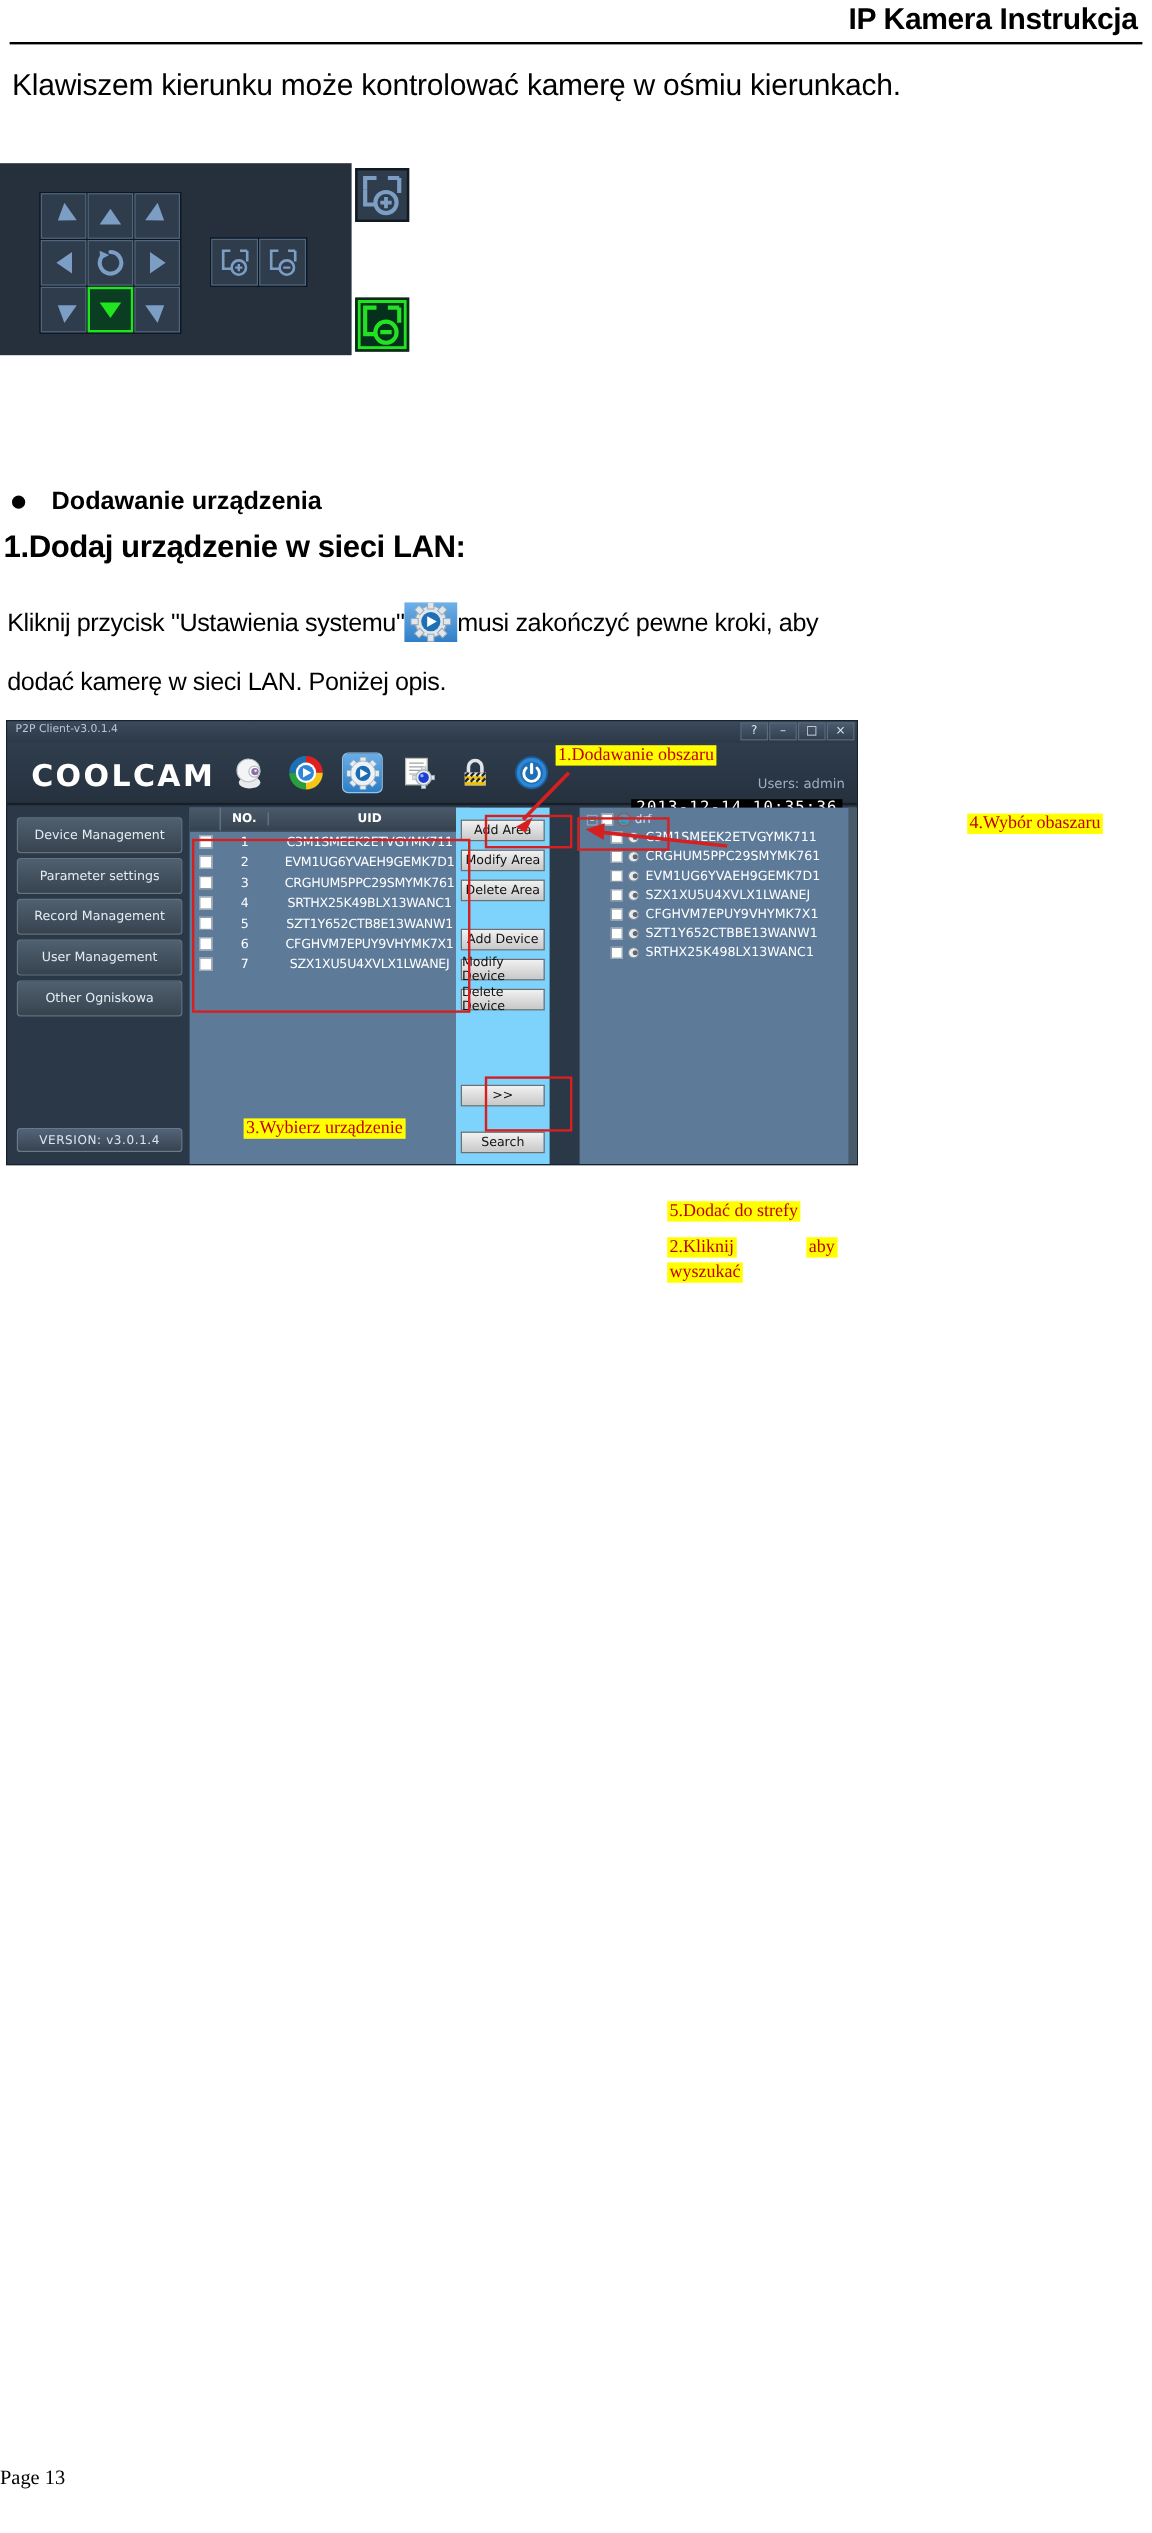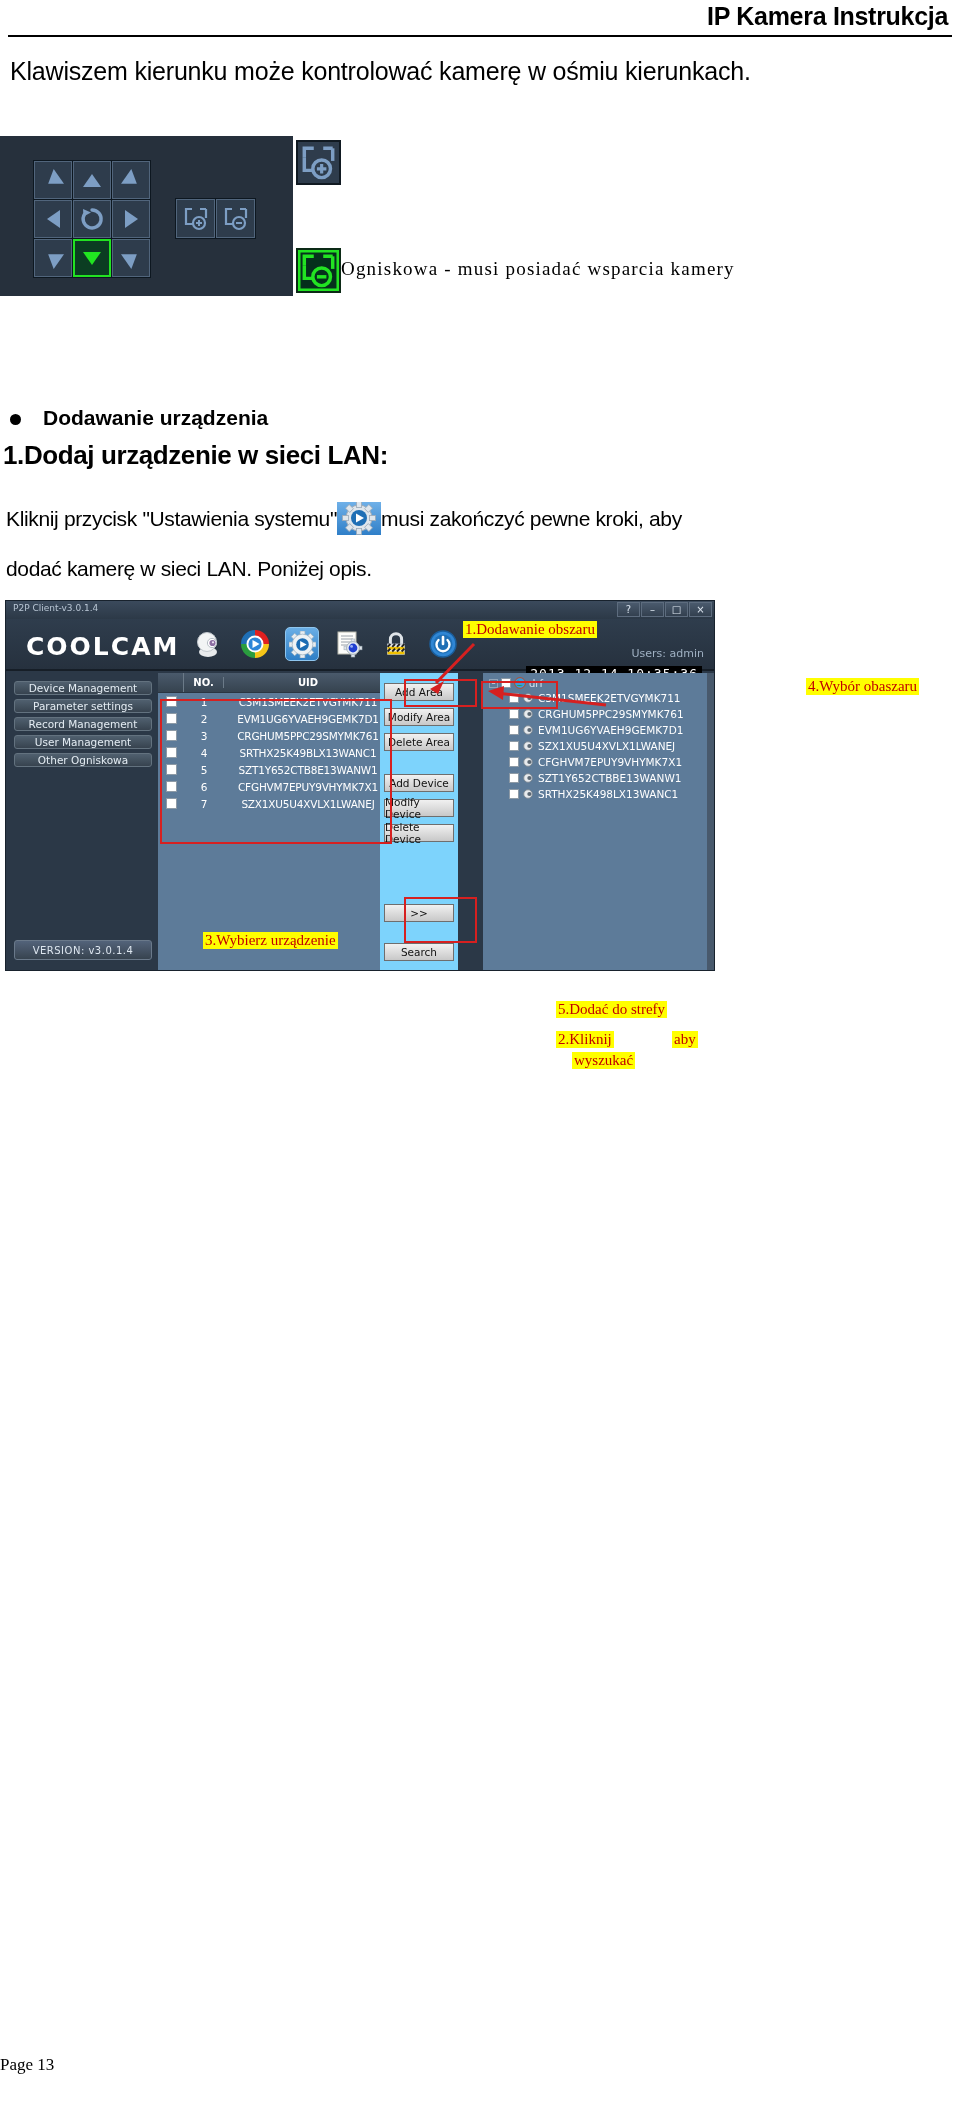--- a/index.html
+++ b/index.html
@@ -170,21 +170,21 @@
     position:absolute; right:12px; top:47px;
     background:#000; color:#fff; font-size:13px;
     font-family:"DejaVu Sans Mono", monospace;
     padding:0 4px; letter-spacing:1px;
   }
 
   .app-body { position:absolute; left:0; top:72px; width:100%; bottom:0; }
 
   .side-nav { position:absolute; left:8px; top:8px; width:138px; }
   .side-nav .nb {
-    height:14px; margin-bottom:4px;
+    height:30px; margin-bottom:4px;
     background:linear-gradient(#50606f,#37434f);
     border:1px solid #63727f; border-radius:3px;
     color:#e4ecf3; font-size:10.5px;
     display:flex; align-items:center; justify-content:center;
   }
   .version-btn {
     position:absolute; left:8px; bottom:10px; width:138px; height:20px;
     background:linear-gradient(#53637a,#37434f);
     border:1px solid #6a798a; border-radius:3px;
     color:#dde6ef; font-size:10px;
@@ -329,21 +329,21 @@
 <div class="focus-block" style="top:248px;">
   <span class="focus-icon-box green">
     <svg width="41" height="41" viewBox="0 0 26 26">
       <rect x="0.8" y="0.8" width="24.4" height="24.4" fill="none" stroke="#22e322" stroke-width="1.6"></rect>
       <path d="M4 10 V4 H10 M22 4 H16" fill="none" stroke="#22e322" stroke-width="2.2"></path>
       <path d="M4 10 V18 H10" fill="none" stroke="#22e322" stroke-width="2.2"></path>
       <path d="M22 4 V12" fill="none" stroke="#22e322" stroke-width="2.2"></path>
       <circle cx="15" cy="17" r="5.6" fill="none" stroke="#22e322" stroke-width="2.2"></circle>
       <path d="M12 17 H18" stroke="#22e322" stroke-width="2.2"></path>
     </svg>
-  </span><span>Ogniskowa  -  musi  posiadać wsparcia kamery</span>
+  </span>
 </div>
 
 <div class="bullet-row">
   <span class="dot"></span><span>Dodawanie urządzenia</span>
 </div>
 
 <div class="step-head">1.Dodaj urządzenie w sieci LAN:</div>
 
 <div class="body-line-1">
   <span>Kliknij przycisk "Ustawienia systemu"</span><span class="gear-inline">
@@ -640,15 +640,15 @@
     <polygon points="482,90 498,85 497,99" fill="#d62020"></polygon>
   </svg>
 </div>
 
 <div class="ann" style="left:463px; top:621px;">1.Dodawanie obszaru</div>
 <div class="ann" style="left:806px; top:678px;">4.Wybór obaszaru</div>
 <div class="ann" style="left:203px; top:932px;">3.Wybierz urządzenie</div>
 <div class="ann" style="left:556px; top:1001px;">5.Dodać do strefy</div>
 <div class="ann" style="left:556px; top:1031px;">2.Kliknij</div>
 <div class="ann" style="left:672px; top:1031px;">aby</div>
-<div class="ann" style="left:556px; top:1052px;margin-left:16px;">wyszukać</div>
+<div class="ann" style="left:556px; top:1052px;">wyszukać</div>
 
 <div class="footer">Page 13</div>
 
 </body></html>

